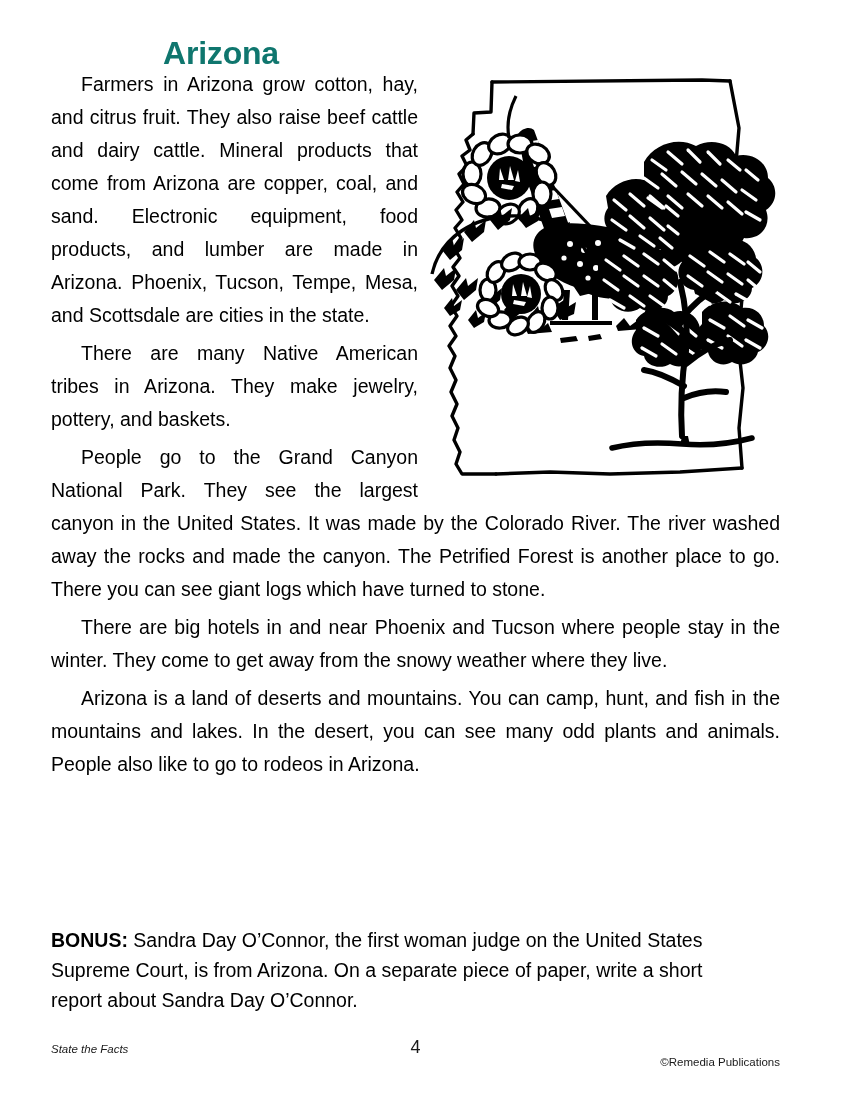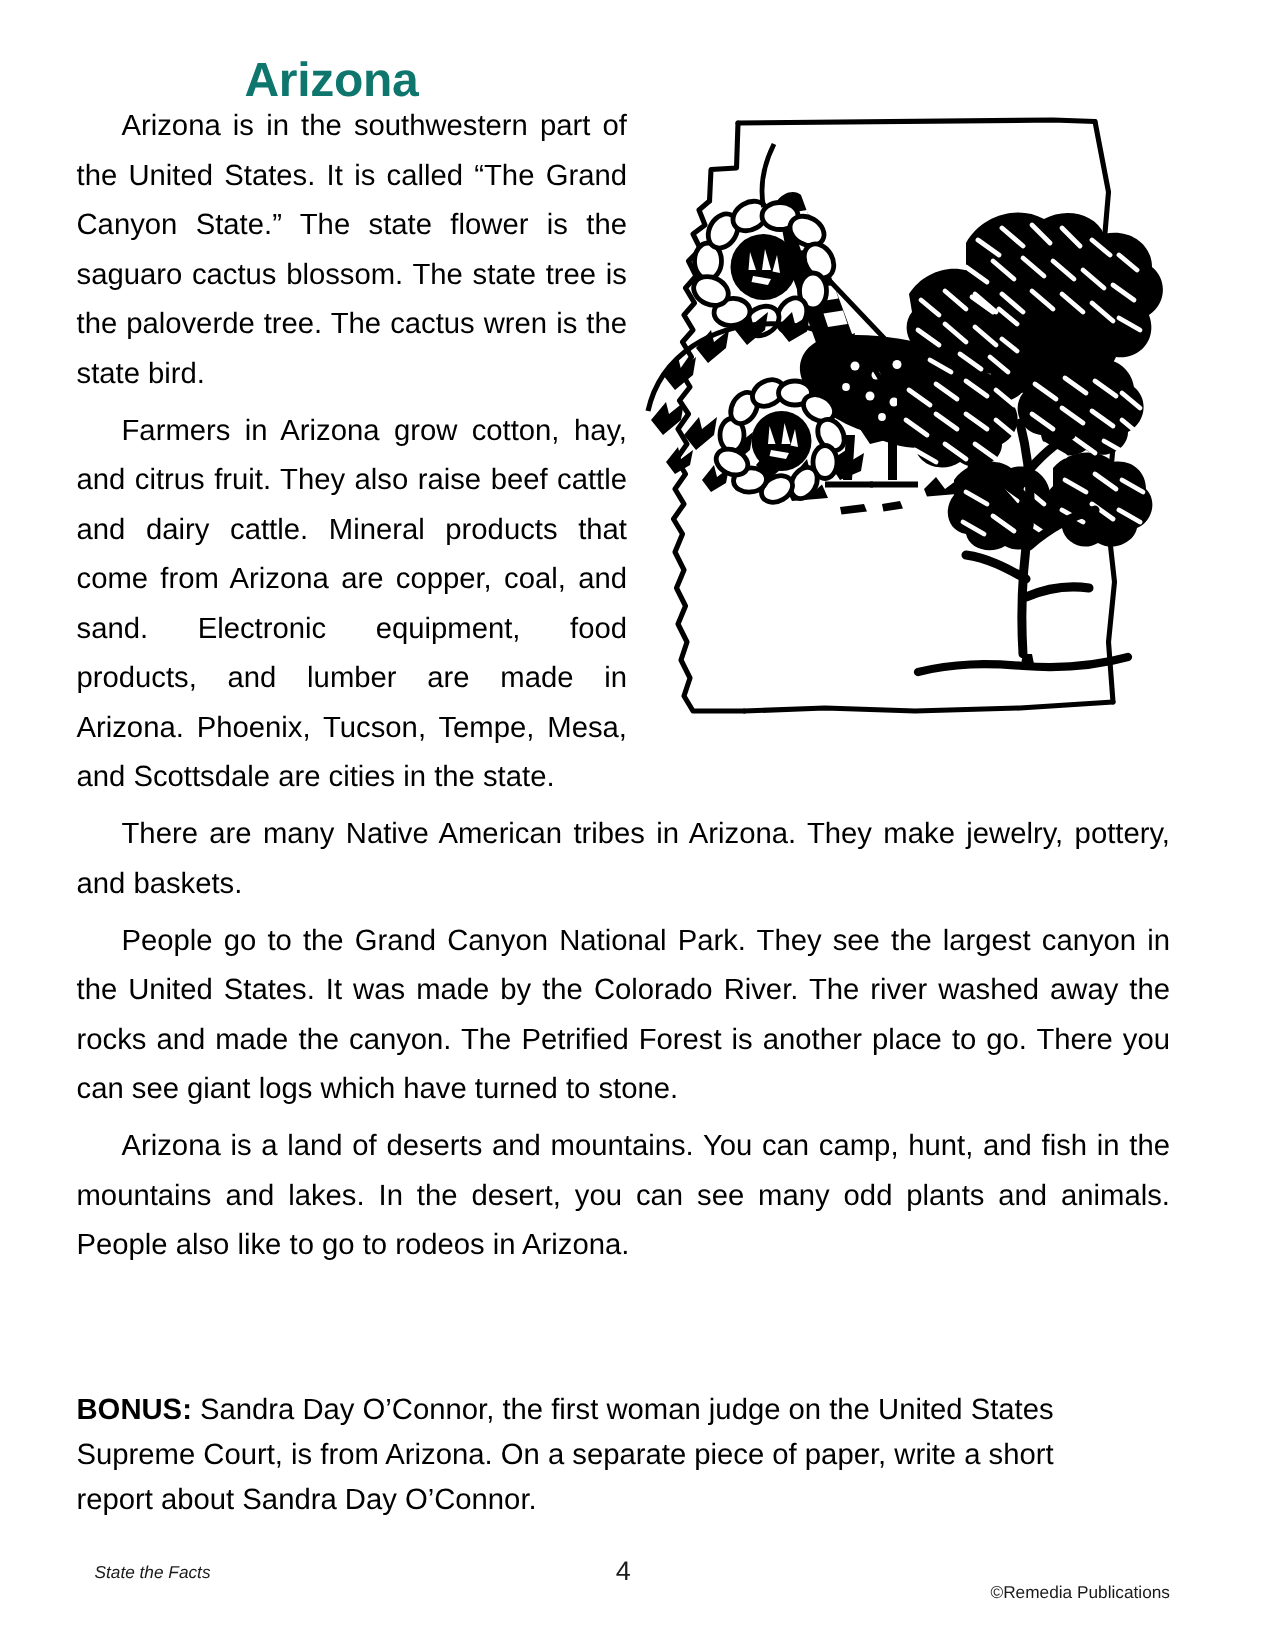--- a/index.html
+++ b/index.html
@@ -74,21 +74,21 @@
   .footer {
     position: absolute;
     left: 51px;
     top: 1043px;
     width: 729px;
     height: 20px;
     font-size: 11.5px;
     color: #1a1a1a;
   }
   .footer .left {
-    position: absolute; left: 12px; top: 0;
+    position: absolute; left: 0; top: 0;
     font-style: italic;
   }
   .footer .center {
     position: absolute; left: 0; right: 0; top: -6px;
     text-align: center;
     font-size: 18px;
     font-style: normal;
   }
   .footer .right {
     position: absolute; right: 0; top: 13px;
@@ -347,24 +347,24 @@
             <path d="M254,330 C268,324 282,322 296,324"></path>
             <path d="M252,250 C262,238 272,228 284,222"></path>
           </g>
           <path d="M252,368 L258,368 L260,378 L250,378 Z" fill="#000"></path>
 
           <path d="M182,380 C206,374 228,374 252,376 C278,378 300,376 322,370" fill="none" stroke="#000" stroke-width="5.5" stroke-linecap="round"></path>
         </g>
       </svg>
     </div>
 
-    <p>Arizona is in the southwestern part of the United States. It is called “The Grand Canyon State.” The state flower is the saguaro cactus blossom. The state tree is the paloverde tree. The cactus wren is the state bird.</p>
     <p>Farmers in Arizona grow cotton, hay, and citrus fruit. They also raise beef cattle and dairy cattle. Mineral products that come from Arizona are copper, coal, and sand. Electronic equipment, food products, and lumber are made in Arizona. Phoenix, Tucson, Tempe, Mesa, and Scottsdale are cities in the state.</p>
     <p>There are many Native American tribes in Arizona. They make jewelry, pottery, and baskets.</p>
     <p>People go to the Grand Canyon National Park. They see the largest canyon in the United States. It was made by the Colorado River. The river washed away the rocks and made the canyon. The Petrified Forest is another place to go. There you can see giant logs which have turned to stone.</p>
+    <p>There are big hotels in and near Phoenix and Tucson where people stay in the winter. They come to get away from the snowy weather where they live.</p>
     <p class="last">Arizona is a land of deserts and mountains. You can camp, hunt, and fish in the mountains and lakes. In the desert, you can see many odd plants and animals. People also like to go to rodeos in Arizona.</p>
   </div>
 
   <div class="bonus">
     <b>BONUS:</b><span> Sandra Day O’Connor, the first woman judge on the United States Supreme Court, is from Arizona. On a separate piece of paper, write a short report about Sandra Day O’Connor.</span>
   </div>
 
   <div class="footer">
     <span class="left">State the Facts</span>
     <span class="center">4</span>

